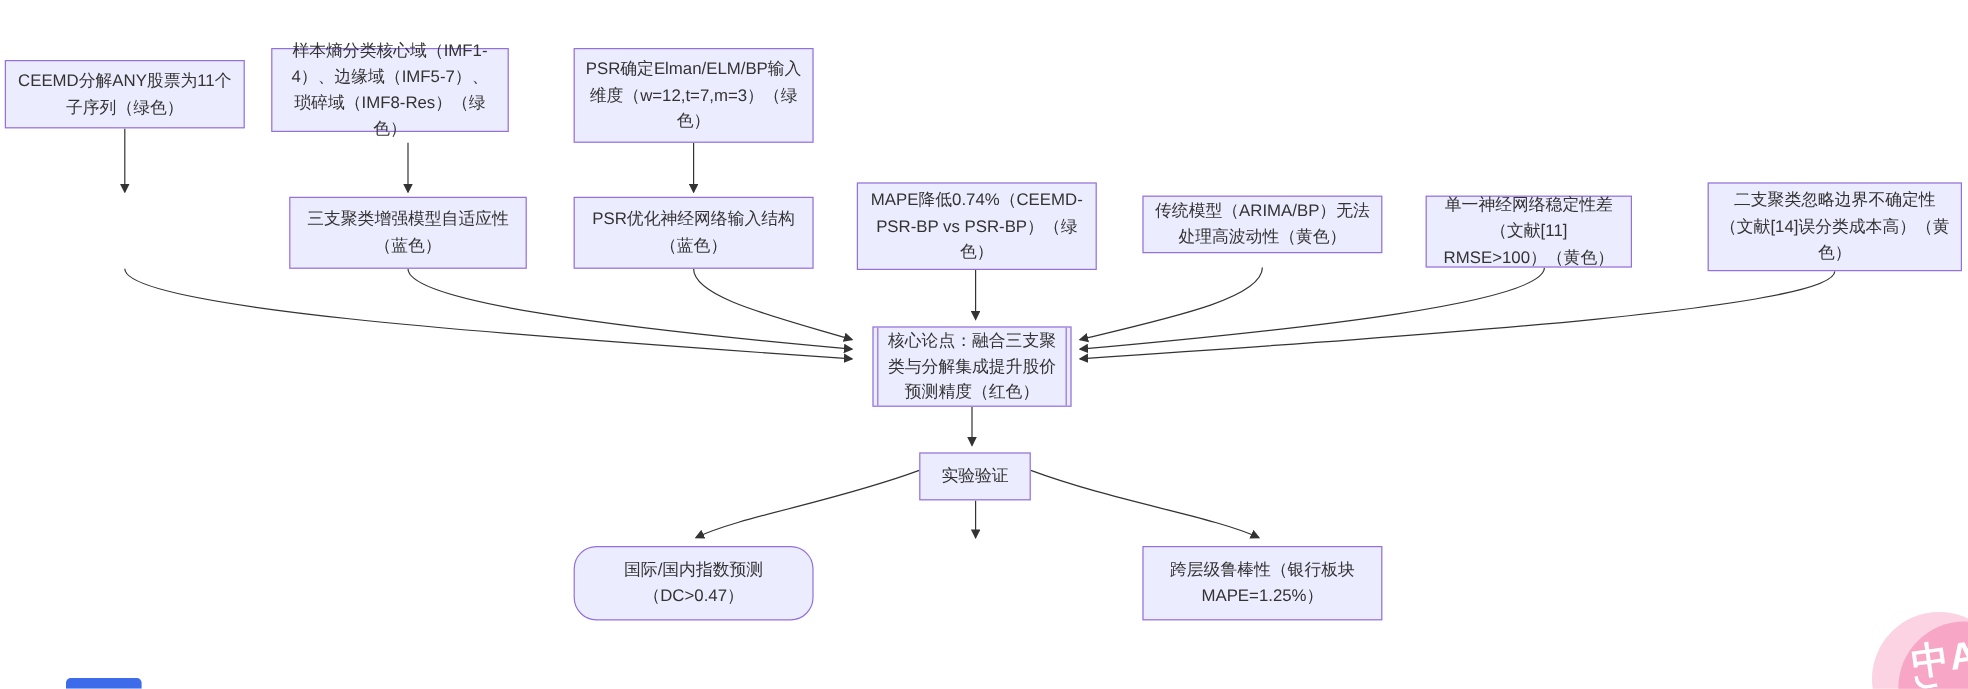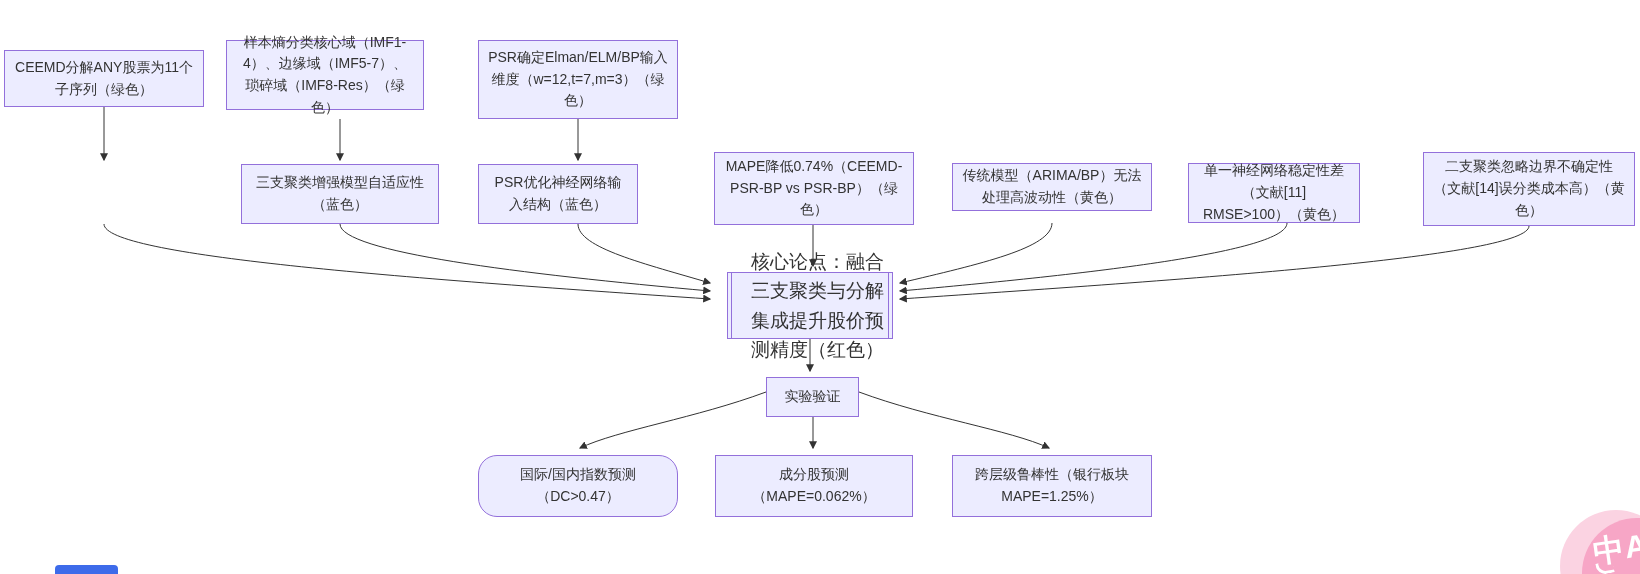--- a/index.html
+++ b/index.html
@@ -24,21 +24,21 @@
     font-size:14px;
     line-height:1.55;
     display:flex;
     align-items:center;
     justify-content:center;
     text-align:center;
     padding:4px 9px;
     word-break:break-word;
     overflow-wrap:anywhere;
   }
-  .node.core{font-size:19px;padding:4px 8px;text-align:right;}
+  .node.core{font-size:14px;padding:4px 8px;}
   .node.core::before,.node.core::after{
     content:"";
     position:absolute;top:0;bottom:0;
     border-left:1px solid #9370DB;
   }
   .node.core::before{left:3px;}
   .node.core::after{right:3px;}
   
   .wm-light{
     position:absolute;z-index:3;
@@ -120,21 +120,21 @@
 
   <div class="node" style="left:478px;top:40px;width:200px;height:79px;">
     <span>PSR确定Elman/ELM/BP输入维度（w=12,t=7,m=3）（绿色）</span>
   </div>
 
 
   <div class="node" style="left:241px;top:164px;width:198px;height:60px;">
     <span>三支聚类增强模型自适应性（蓝色）</span>
   </div>
 
-  <div class="node" style="left:478px;top:164px;width:160px;height:60px;">
+  <div class="node" style="left:478px;top:164px;width:200px;height:60px;">
     <span>PSR优化神经网络输入结构（蓝色）</span>
   </div>
 
   <div class="node" style="left:714px;top:152px;width:200px;height:73px;">
     <span>MAPE降低0.74%（CEEMD-PSR-BP vs PSR-BP）（绿色）</span>
   </div>
 
   <div class="node" style="left:952px;top:163px;width:200px;height:48px;">
     <span>传统模型（ARIMA/BP）无法处理高波动性（黄色）</span>
   </div>
@@ -152,23 +152,20 @@
   </div>
 
   <div class="node" style="left:766px;top:377px;width:93px;height:40px;">
     <span>实验验证</span>
   </div>
 
   <div class="node" style="left:478px;top:455px;width:200px;height:62px;border-radius:19px;">
     <span>国际/国内指数预测（DC&gt;0.47）</span>
   </div>
 
-  <div class="node" style="left:715px;top:455px;width:198px;height:62px;">
-    <span>成分股预测（MAPE=0.062%）</span>
-  </div>
 
   <div class="node" style="left:952px;top:455px;width:200px;height:62px;">
     <span>跨层级鲁棒性（银行板块MAPE=1.25%）</span>
   </div>
 
   <div class="blue-fragment"></div>
 
   <div class="wm-light"></div>
   <div class="wm-main"></div>
   <div class="wm-text">中A</div>

